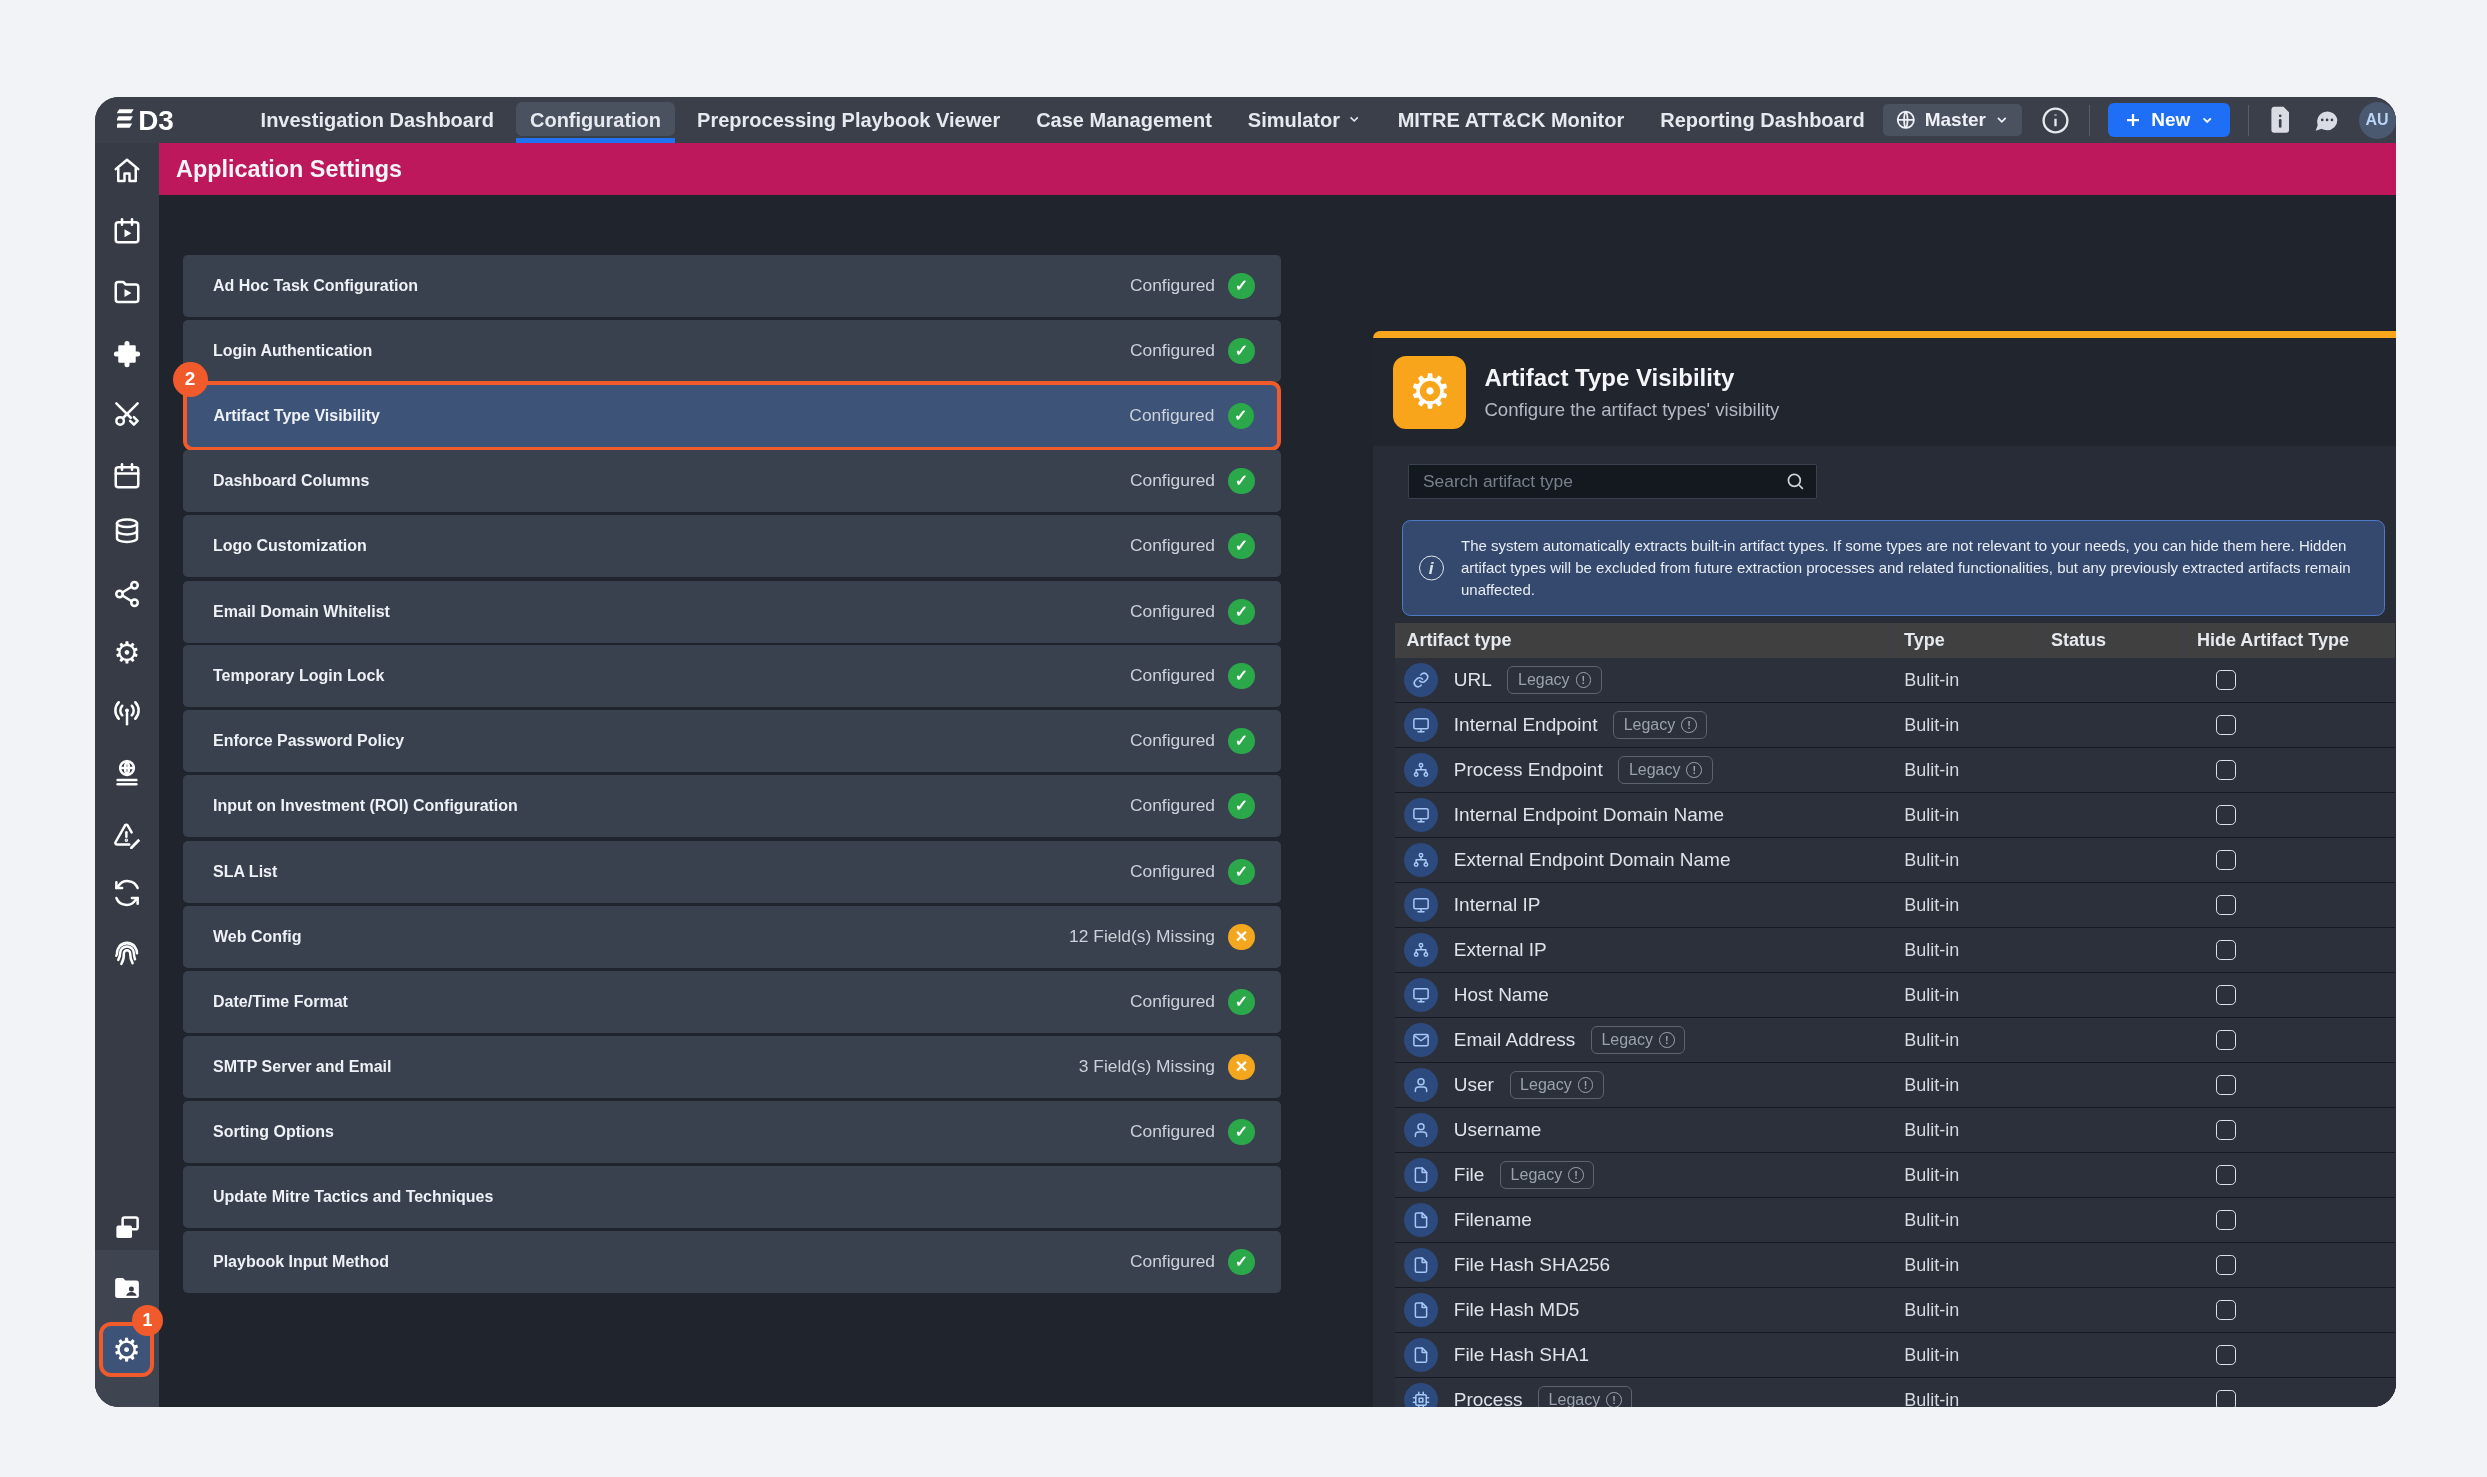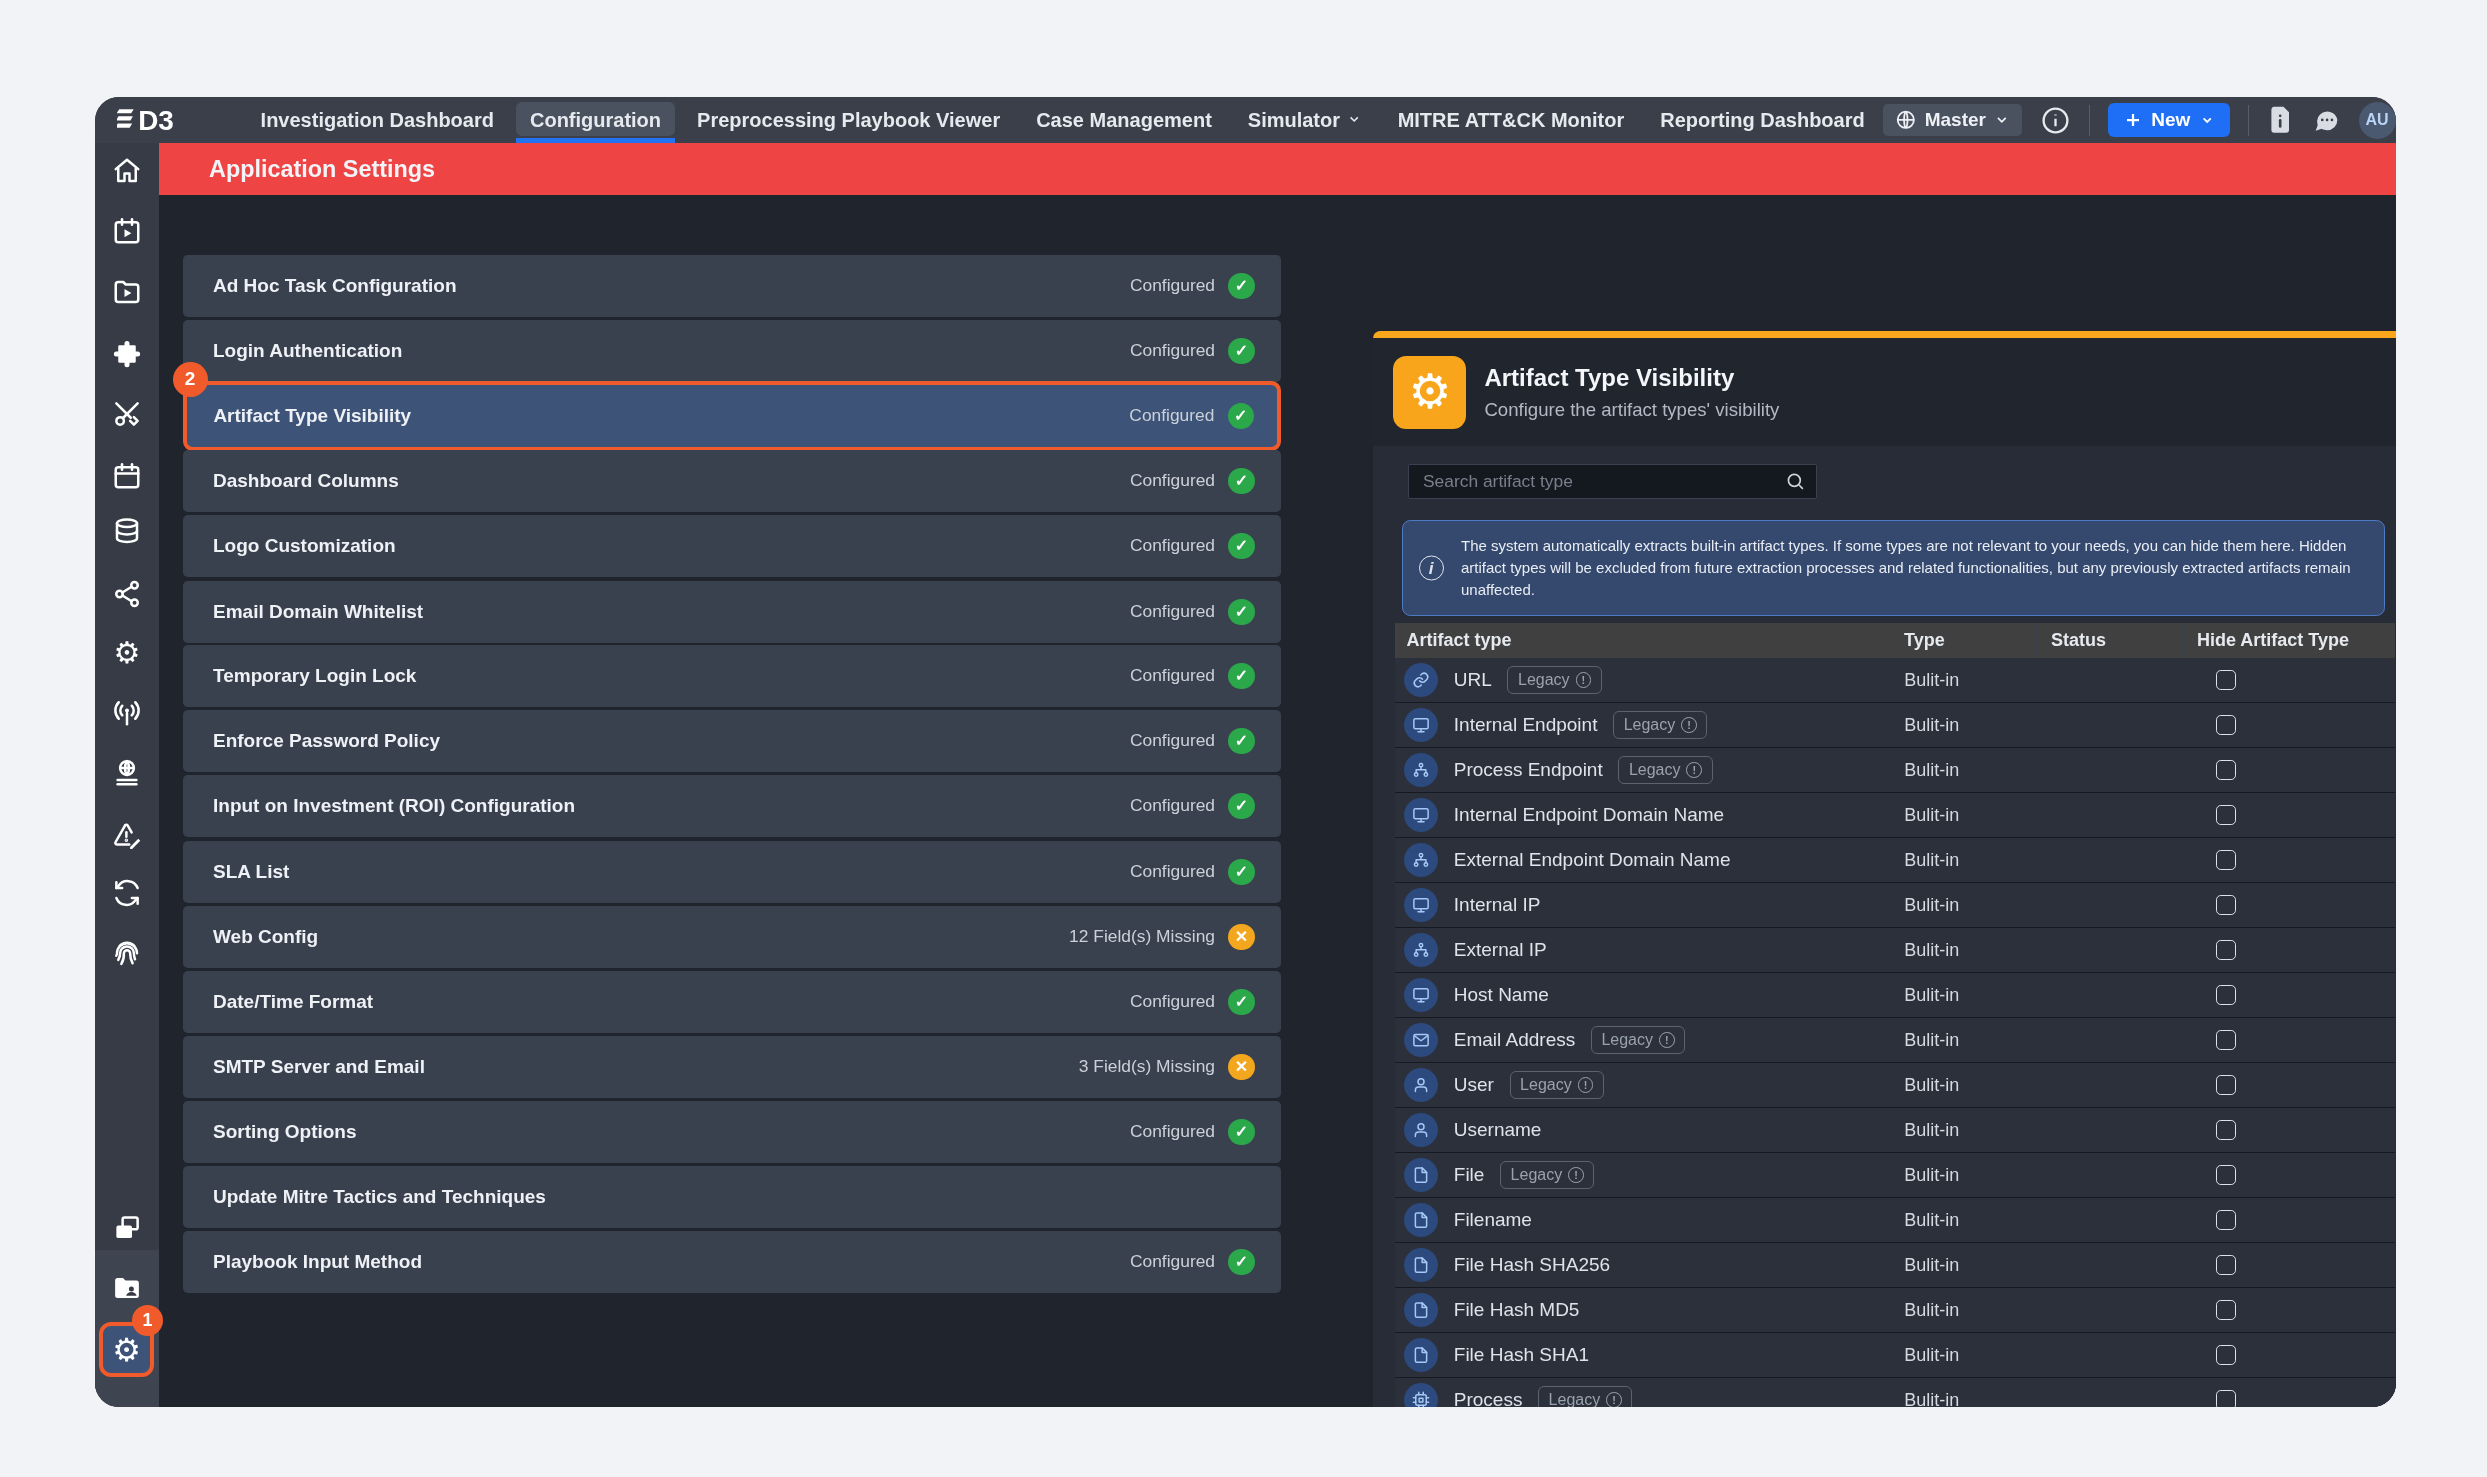--- a/index.html
+++ b/index.html
@@ -20,39 +20,39 @@
   .topbar-right{margin-left:auto;display:flex;align-items:center;gap:18px;margin-right:24px;}
   .tenant-pill{display:flex;align-items:center;gap:8.4px;background:#4b525f;border-radius:4.8px;height:32px;padding:0 12px;cursor:pointer;}
   .tenant-pill .t-label{font-size:19px;font-weight:700;color:#eef1f5;}
   .icon-btn{display:flex;align-items:center;justify-content:center;cursor:pointer;}
   .vdiv{width:1.2px;height:31px;background:#575e6a;}
   .new-btn{display:flex;align-items:center;gap:9.6px;background:#1e6ff5;border-radius:6px;height:34px;padding:0 15.6px;cursor:pointer;}
   .new-btn .n-label{color:#fff;font-size:19px;font-weight:700;}
   .avatar{width:37px;height:37px;border-radius:50%;background:#4a5870;color:#bad4f6;display:flex;align-items:center;
     justify-content:center;font-size:16px;font-weight:700;cursor:pointer;}
   
-  .subheader{position:absolute;left:0;top:46px;width:100%;height:52px;background:#ef4444;margin-left:33px;}
+  .subheader{position:absolute;left:0;top:46px;width:100%;height:52px;background:#be185d;}
   .page-title{position:absolute;left:81px;top:50%;transform:translateY(-50%);font-size:23.4px;font-weight:700;color:#f2f4f7;}
   
   .sidebar{position:absolute;left:0;top:46px;width:64px;height:1263px;background:#363b46;}
   .sidebar .bottom-band{position:absolute;left:0;top:1107px;width:100%;height:157px;background:#3e4450;}
   .side-ic{position:absolute;left:50%;transform:translate(-50%,-50%);color:#fff;display:flex;align-items:center;justify-content:center;cursor:pointer;}
   .side-ic svg{width:31px;height:31px;}
   .gear-box{position:absolute;left:4.2px;top:1179px;width:55px;height:55px;border-radius:12px;background:#3d5378;
     border:4.2px solid #f15b2b;display:flex;align-items:center;justify-content:center;cursor:pointer;}
   .gear-box .g{color:#fff;font-size:32px;line-height:1;}
   .badge{position:absolute;background:#f15b2b;color:#fff;font-weight:700;border-radius:50%;display:flex;align-items:center;justify-content:center;z-index:5;}
   .badge.b1{width:31px;height:31px;left:37px;top:1162px;font-size:18px;}
   
   .content{position:absolute;left:64px;top:99px;width:2237px;height:1211px;background:#20242c;}
   
   .cards{position:absolute;left:24px;top:59px;width:1098px;}
   .card{position:absolute;left:0;width:1098px;height:62px;background:#3a414e;border-radius:4.8px;
     display:flex;align-items:center;padding:0 26.4px 0 30px;cursor:pointer;}
-  .card .c-title{font-size:19px;font-weight:700;color:#eef1f5;white-space:nowrap;}
+  .card .c-title{font-size:16px;font-weight:700;color:#eef1f5;white-space:nowrap;}
   .card .c-status{margin-left:auto;display:flex;align-items:center;gap:13.2px;}
   .card .s-text{font-size:17.4px;color:#ccd1d9;}
   .stat-ic{width:26.4px;height:26.4px;border-radius:50%;display:flex;align-items:center;justify-content:center;
     color:#fff;font-size:16px;font-weight:700;}
   .stat-ic.ok{background:#2ba84a;}
   .stat-ic.err{background:#f2a71e;}
   .card.selected{background:#3d5378;border:4.8px solid #f15b2b;border-radius:9.6px;height:70px;margin-top:-4.2px;padding:0 23px 0 26.4px;}
   .badge.b2{width:35px;height:35px;left:-14.4px;top:-23px;font-size:19px;}
   
   .panel{position:absolute;left:1214px;top:135px;width:1061px;height:1175px;background:#282c36;border-radius:7.2px 7.2px 0 0;overflow:hidden;}

